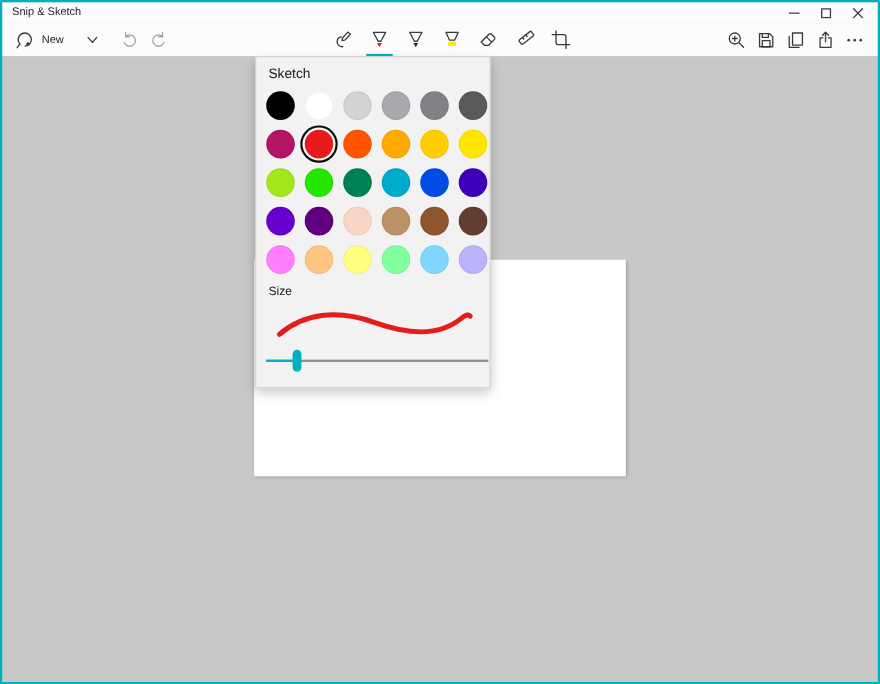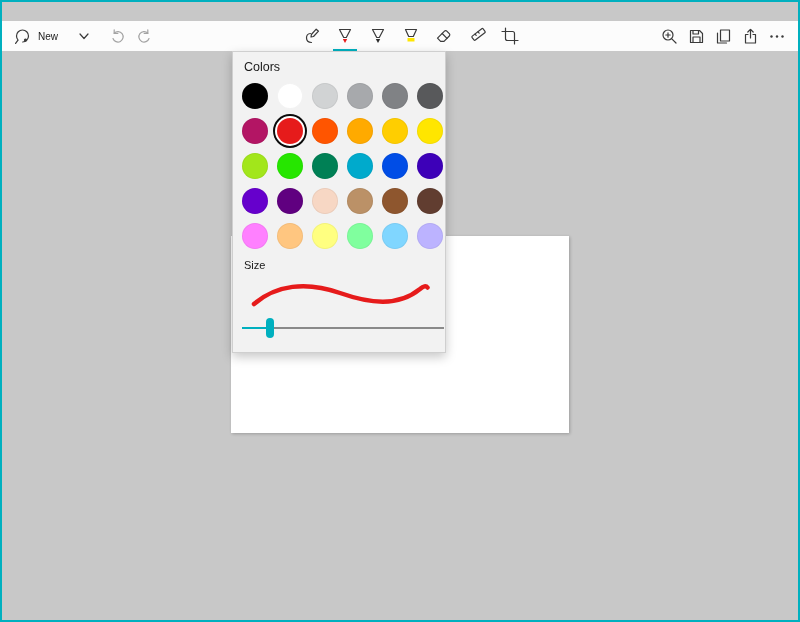--- a/index.html
+++ b/index.html
@@ -50,20 +50,40 @@
   .slider-track { position:absolute; left:0; right:0; top:9px; height:2px; background:#8a8a8a; }
   .slider-fill { position:absolute; left:0; top:9px; height:2px; background:var(--accent); width:calc(var(--slider-pct) * 1%); }
   .slider-thumb { position:absolute; top:0; width:8px; height:20px; border-radius:4px; background:var(--accent);
                   left:calc(var(--slider-pct) * 1% - 4px); }
 </style>
 </head>
 <body>
 
 <div class="window">
 
+  <div class="titlebar">
+    <span class="title-text">Snip &amp; Sketch</span>
+    <div class="caption-buttons">
+      <div class="caption-btn">
+        <svg class="ic" width="10" height="10" viewBox="0 0 10 10">
+            <path d="M0.5 5 H9.5"></path>
+          </svg>
+      </div>
+      <div class="caption-btn">
+        <svg class="ic" width="10" height="10" viewBox="0 0 10 10">
+            <rect x="1" y="1" width="8" height="8"></rect>
+          </svg>
+      </div>
+      <div class="caption-btn">
+        <svg class="ic" width="10" height="10" viewBox="0 0 10 10">
+            <path d="M1 1 L9 9 M9 1 L1 9"></path>
+          </svg>
+      </div>
+    </div>
+  </div>
 
   <div class="toolbar">
 
     <div class="tb-left">
       <div class="new-button">
         <svg class="ic" width="19" height="19" viewBox="0 0 19 19">
           <circle cx="9.5" cy="9" r="6" stroke-dasharray="26 5" stroke-dashoffset="-14"></circle>
           <path d="M4.6 13.6 L2.6 16.4"></path>
           <path class="fill" d="M12.5 11.5 a1.6 1.6 0 1 0 0.01 0 Z" fill="#3a3a3a"></path>
         </svg>
@@ -167,21 +187,21 @@
           <circle class="fill" cx="9" cy="8.5" r="1.2" fill="#3a3a3a"></circle>
           <circle class="fill" cx="14.5" cy="8.5" r="1.2" fill="#3a3a3a"></circle>
         </svg>
       </div>
     </div>
   </div>
 
   <div class="snip-canvas"></div>
 
   <div class="color-popup">
-    <div class="popup-title">Colors</div>
+    <div class="popup-title">Sketch</div>
     <div class="swatch-grid" id="swatch-grid">
         <div class="swatch" style="background: rgb(0, 0, 0);"></div>
         <div class="swatch" style="background: rgb(255, 255, 255);"></div>
         <div class="swatch" style="background: rgb(209, 211, 212);"></div>
         <div class="swatch" style="background: rgb(167, 169, 172);"></div>
         <div class="swatch" style="background: rgb(128, 130, 133);"></div>
         <div class="swatch" style="background: rgb(88, 89, 91);"></div>
         <div class="swatch" style="background: rgb(179, 21, 100);"></div>
         <div class="swatch selected" style="background: rgb(230, 27, 27);"></div>
         <div class="swatch" style="background: rgb(255, 85, 0);"></div>

